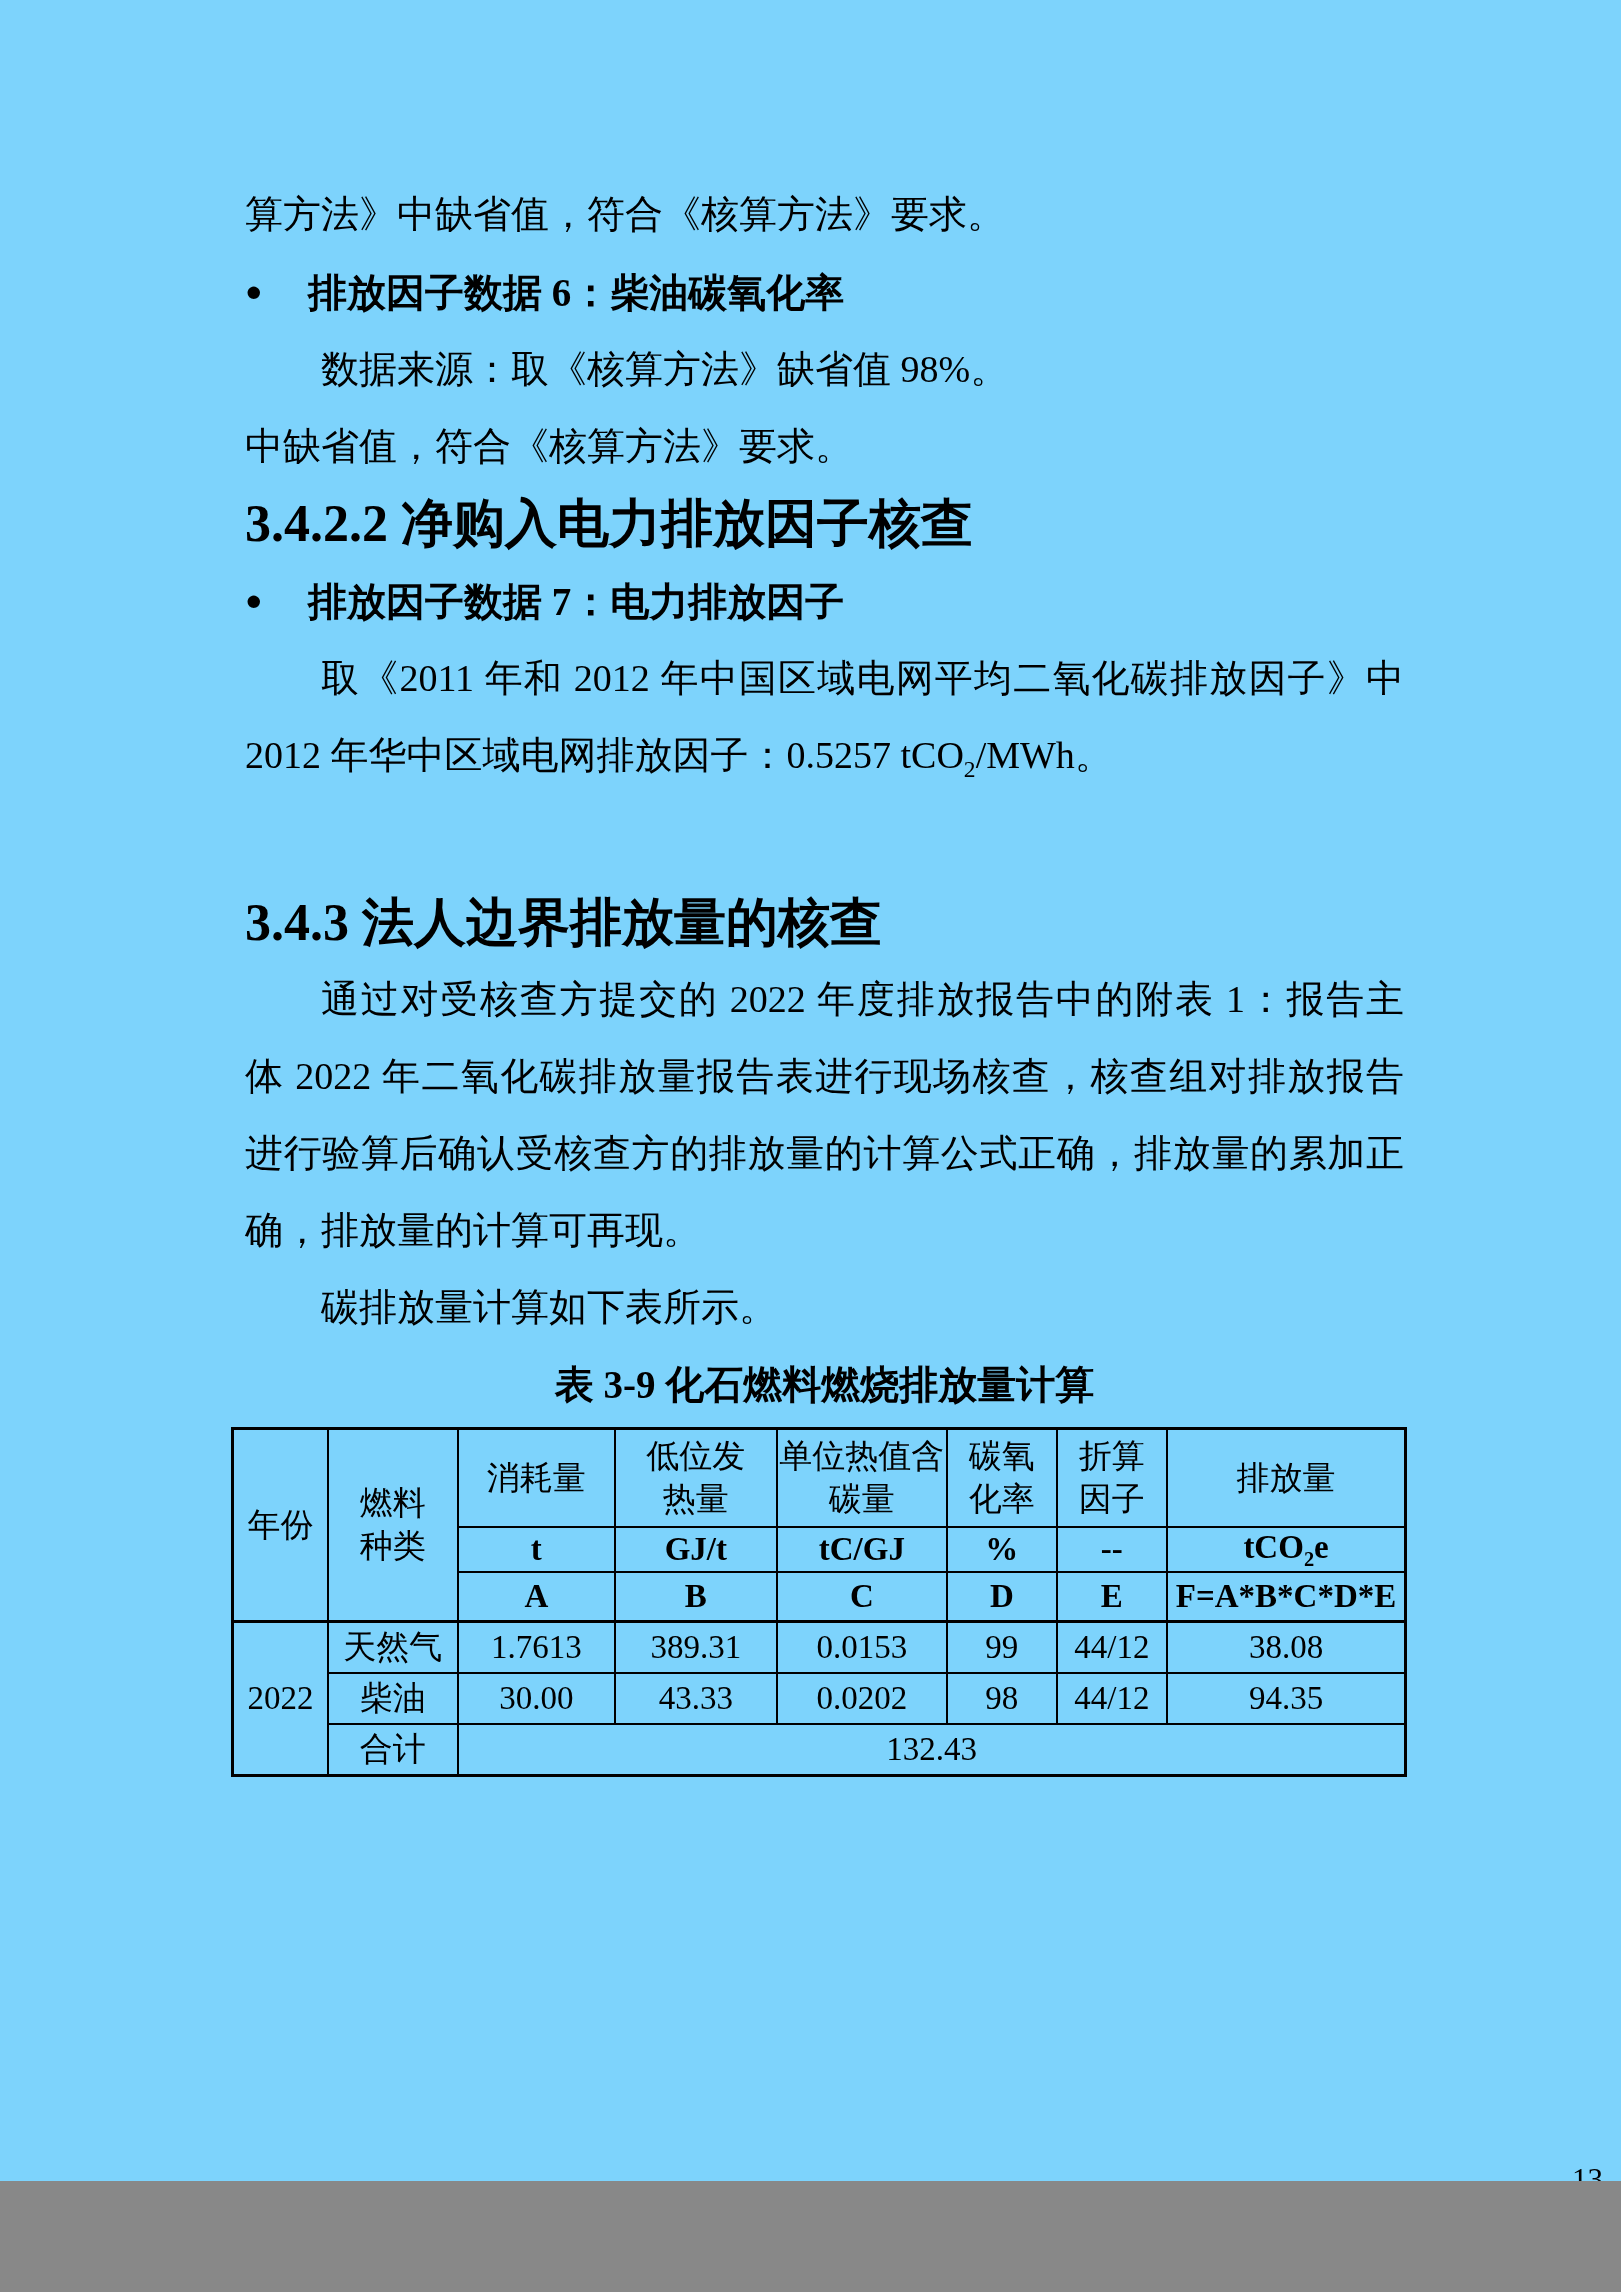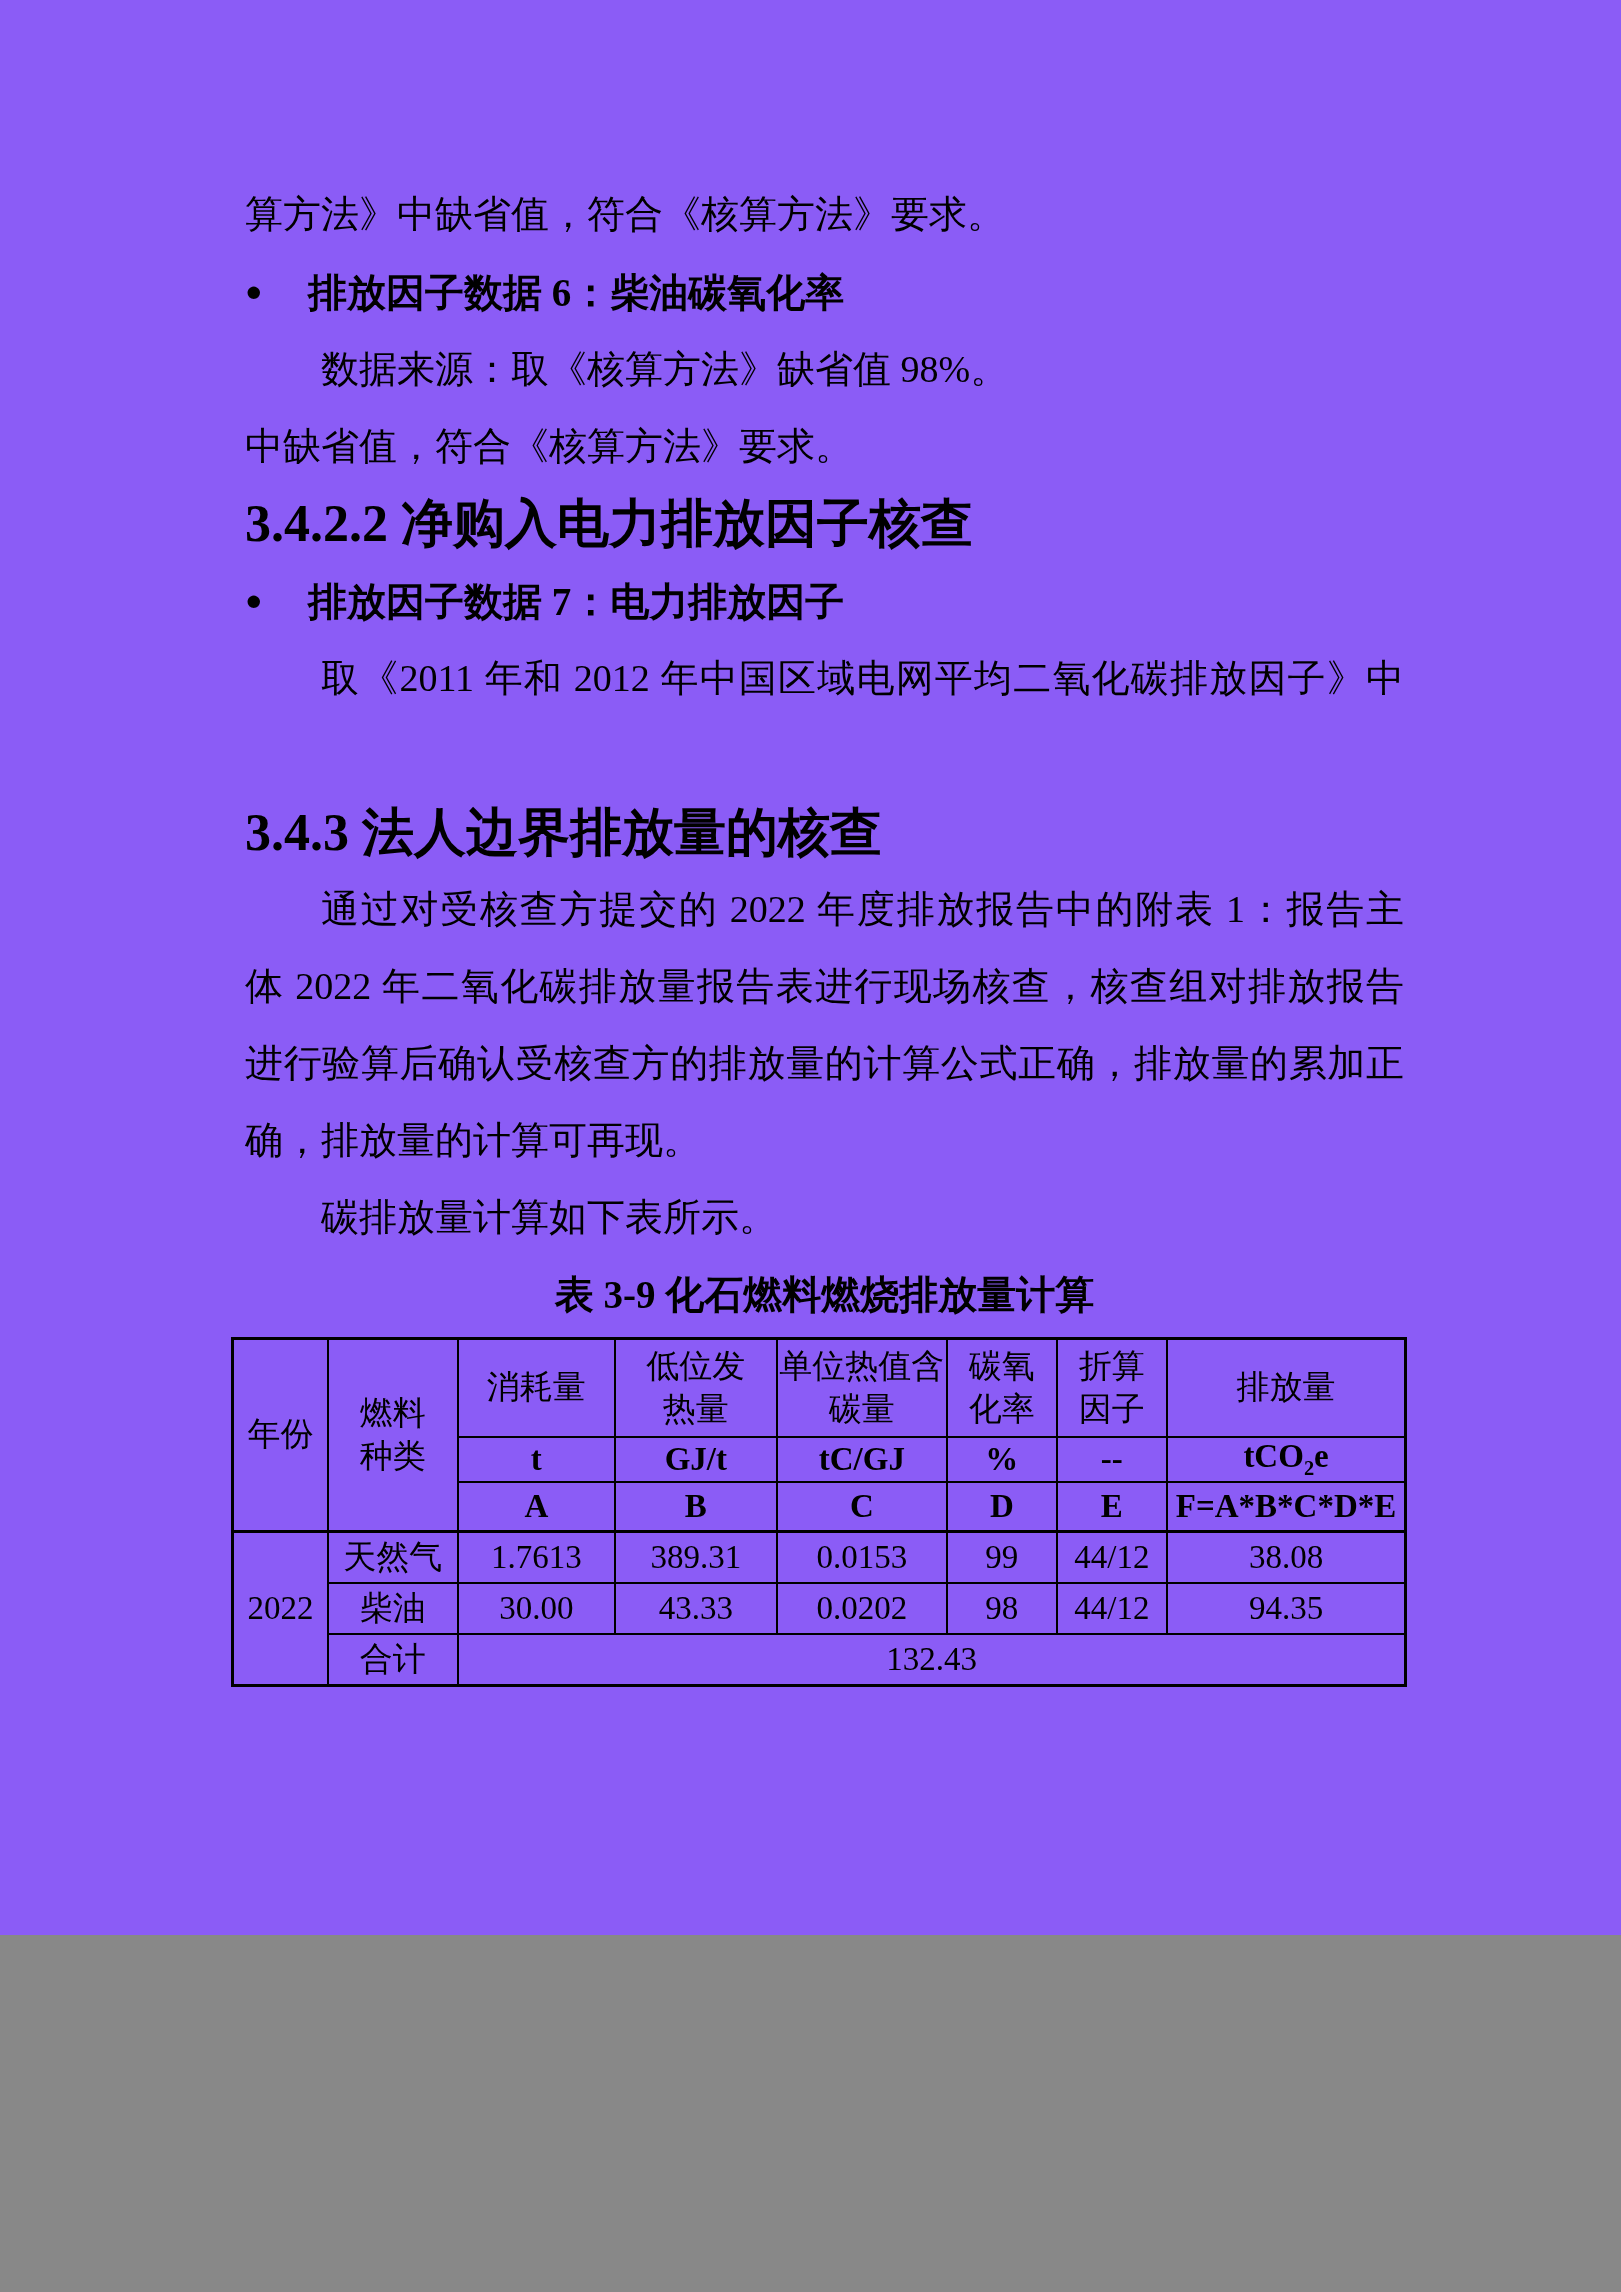--- a/index.html
+++ b/index.html
@@ -1,20 +1,20 @@
 <!DOCTYPE html>
 <html><head>
 <meta charset="utf-8">
 <style>
   html,body { margin:0; padding:0; background:#888; }
   .page {
     position:relative;
-    width:1621px; height:1935px;
+    width:1621px; height:2181px;
     margin:0 auto;
-    background:#8b5cf6;
+    background:#7dd3fc;
     color:#000000;
     font-family:"Liberation Serif","DejaVu Serif",serif;
     overflow:hidden;
   }
   .content {
     position:absolute;
     left:245px; top:176px;
     width:1159px;
   }
   .line {
@@ -87,20 +87,23 @@
     <p class="line">中缺省值，符合《核算方法》要求。</p>
 
     <p class="line num-heading">3.4.2.2 净购入电力排放因子核查</p>
 
     <p class="line bullet-head">
       <span class="bullet">●</span><span>排放因子数据 7：电力排放因子</span>
     </p>
 
     <p class="line indent full">取《2011 年和 2012 年中国区域电网平均二氧化碳排放因子》中</p>
 
+    <p class="line">
+      <span>2012 年华中区域电网排放因子：0.5257 tCO</span><sub class="subsc">2</sub><span>/MWh。</span>
+    </p>
 
     <div class="blank-line"></div>
 
     <p class="line num-heading">3.4.3 法人边界排放量的核查</p>
 
     <p class="line indent full">通过对受核查方提交的 2022 年度排放报告中的附表 1：报告主</p>
 
     <p class="line full">体 2022 年二氧化碳排放量报告表进行现场核查，核查组对排放报告</p>
 
     <p class="line full">进行验算后确认受核查方的排放量的计算公式正确，排放量的累加正</p>

